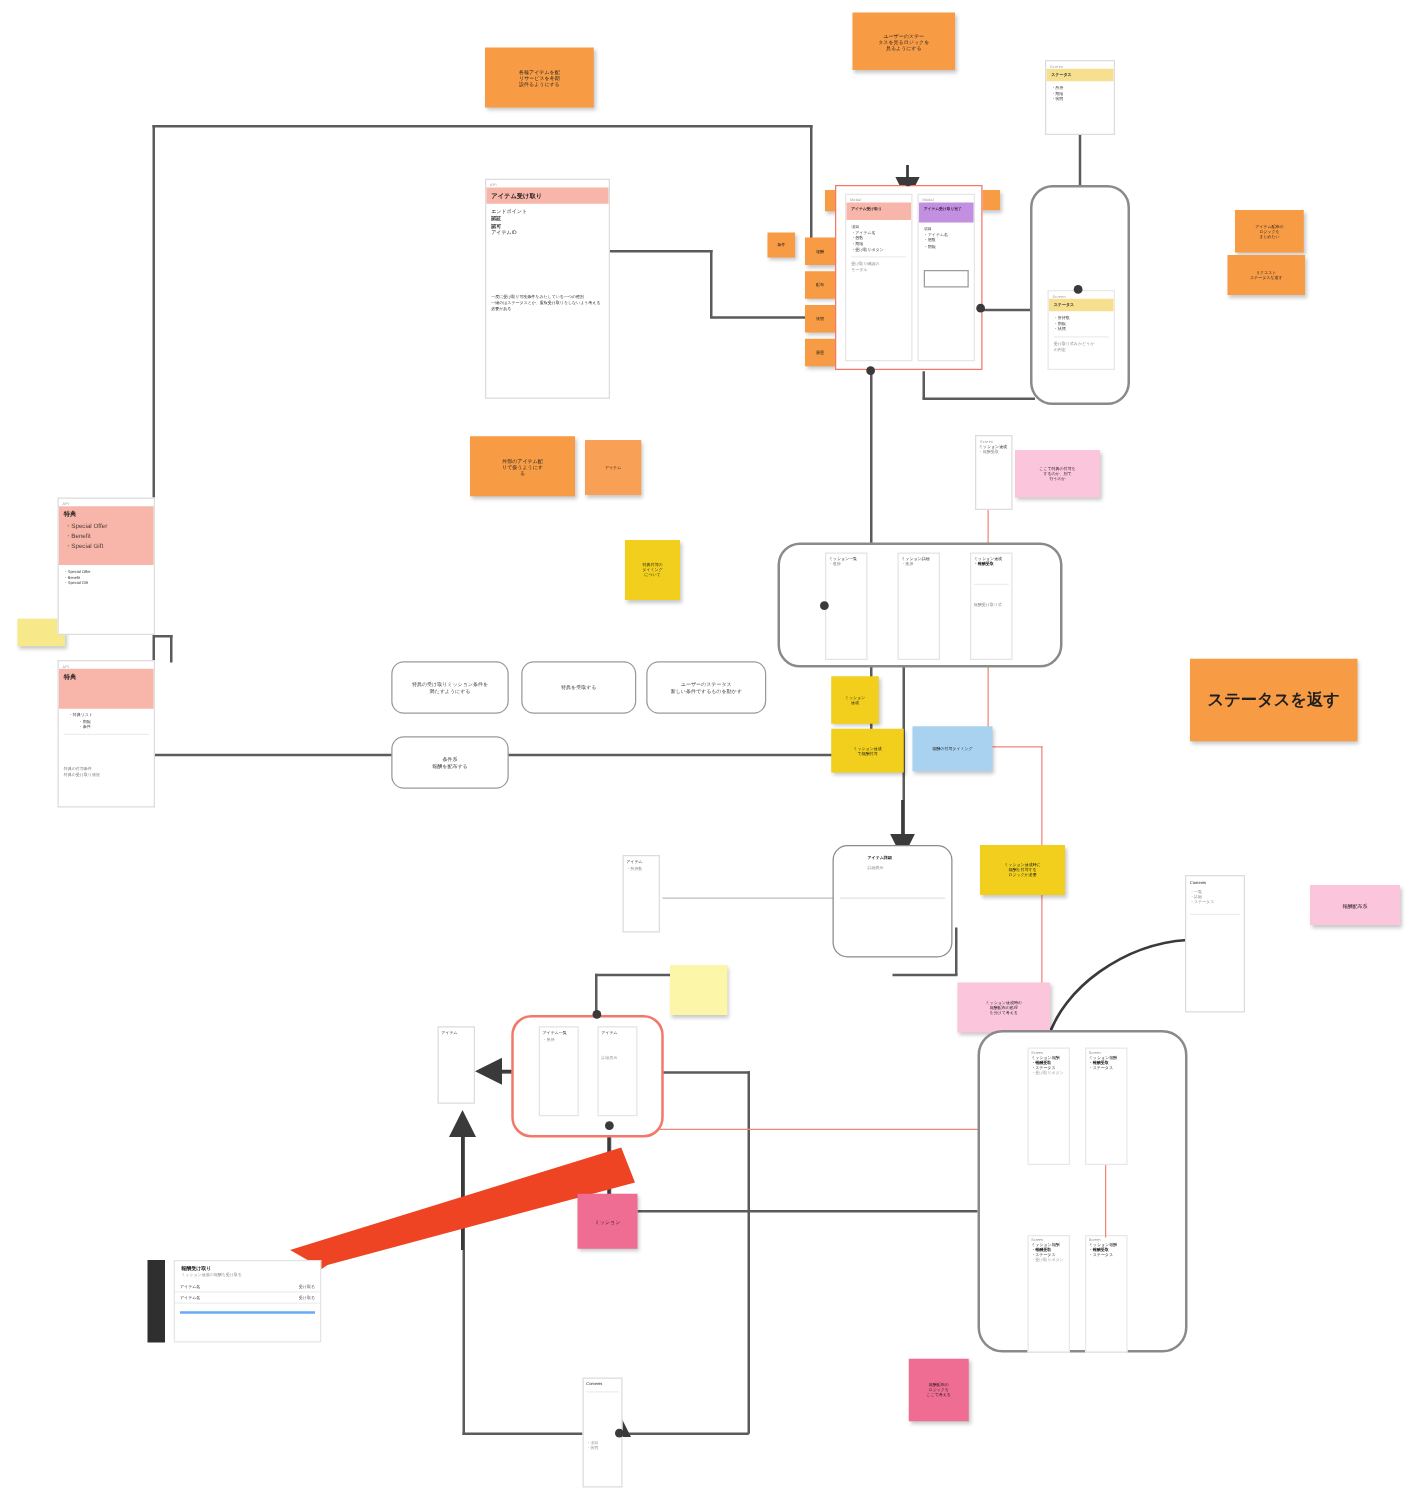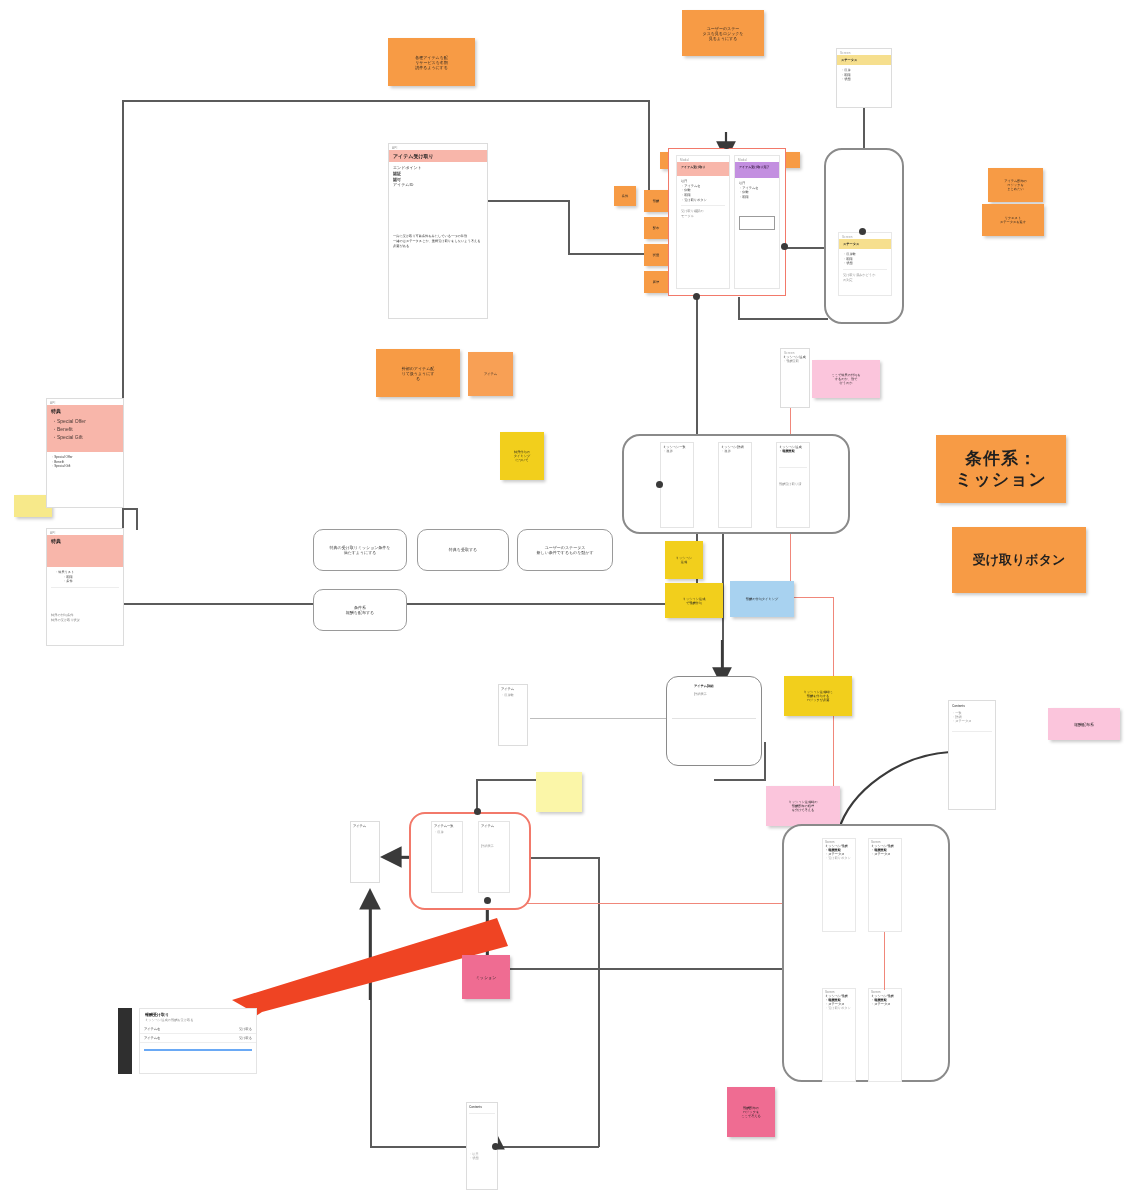--- a/index.html
+++ b/index.html
@@ -196,24 +196,22 @@
   <div class="abs sticky pink-d tiny2" style="left:462px;top:955px;width:48px;height:44px;white-space:pre-line;">ミッション</div>
 
   <div class="abs sticky pink-d tiny" style="left:727px;top:1087px;width:48px;height:50px;white-space:pre-line;">報酬配布の
 ロジックを
 ここで考える</div>
 
   <div class="abs sticky plain-y tiny" style="left:536px;top:772px;width:46px;height:40px;"></div>
 
   <div class="abs sticky yellow-l tiny" style="left:14px;top:495px;width:38px;height:22px;"></div>
 
-  <div class="abs sticky orange" style="left:936px;top:435px;width:130px;height:68px;font-size:17px;font-weight:bold;white-space:pre-line;letter-spacing:1px;">条件系：
-ミッション</div>
-
-  <div class="abs sticky orange" style="left:952px;top:527px;width:134px;height:66px;font-size:13px;font-weight:bold;white-space:pre-line;">受け取りボタン</div>
+
+  <div class="abs sticky orange" style="left:952px;top:527px;width:134px;height:66px;font-size:13px;font-weight:bold;white-space:pre-line;">ステータスを返す</div>
 
   <div class="abs sticky orange tiny" style="left:660px;top:152px;width:46px;height:17px;">API</div>
   <div class="abs sticky orange tiny" style="left:738px;top:152px;width:62px;height:16px;">API</div>
   <div class="abs sticky orange tiny" style="left:614px;top:186px;width:22px;height:20px;">条件</div>
   <div class="abs sticky orange tiny" style="left:644px;top:190px;width:24px;height:22px;">報酬</div>
   <div class="abs sticky orange tiny" style="left:644px;top:217px;width:24px;height:22px;">配布</div>
   <div class="abs sticky orange tiny" style="left:644px;top:244px;width:24px;height:22px;">状態</div>
   <div class="abs sticky orange tiny" style="left:644px;top:271px;width:24px;height:22px;">履歴</div>
 
   <div class="abs card" style="left:46px;top:398px;width:78px;height:110px;">

